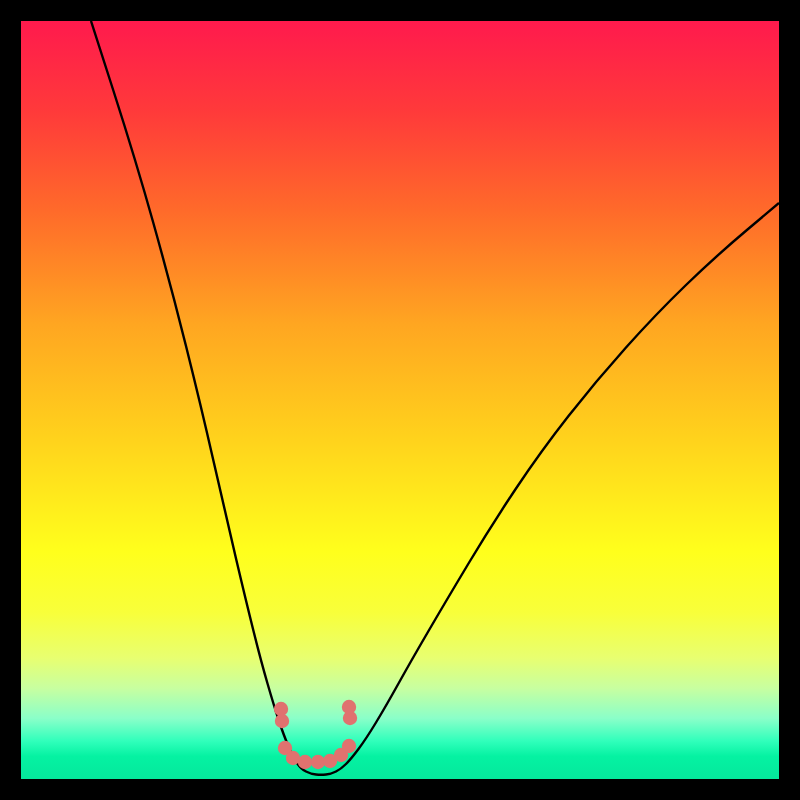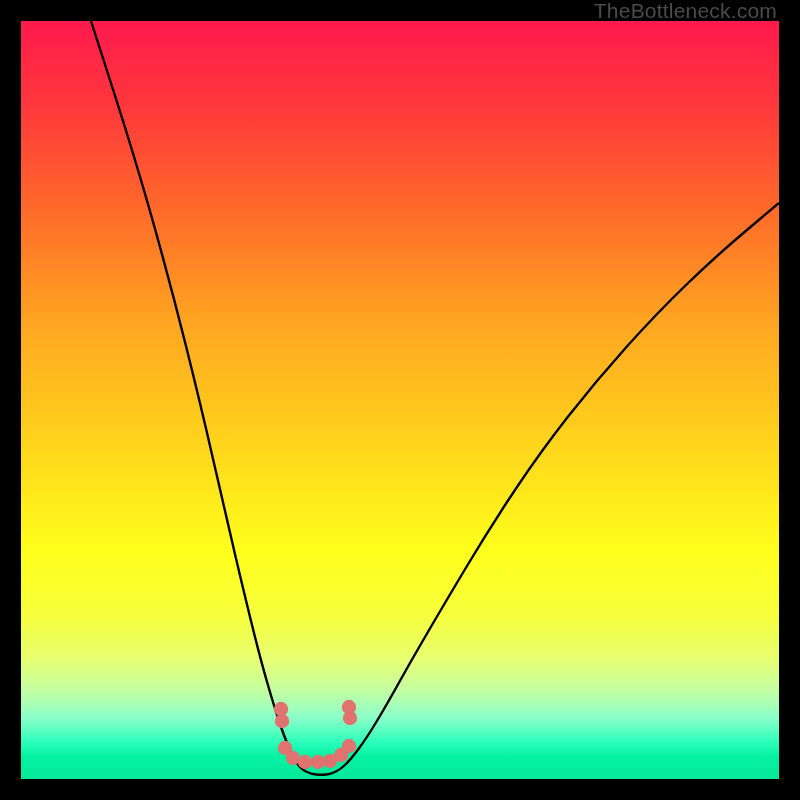--- a/index.html
+++ b/index.html
@@ -54,21 +54,20 @@
     left: 0;
     top: 0;
     width: 758px;
     height: 758px;
   }
 </style>
 </head>
 <body>
 
 <div class="frame">
-  <div class="watermark">TheBottleneck.com</div>
 
   <div class="plot">
     <svg class="curve" viewBox="0 0 758 758">
       <path id="curve-path" fill="none" stroke="#000000" stroke-width="2.4" d="M 70 0 Q 70 0 92.5 70 Q 115 140 132.5 202.5 Q 150 265 165 325 Q 180 385 192.5 440 Q 205 495 215 537.5 Q 225 580 232.5 610 Q 240 640 246.5 662.5 Q 253 685 258 700 Q 263 715 267.5 725.5 Q 272 736 276 742 Q 280 748 285 750.5 Q 290 753 295 753.5 Q 300 754 305 753.5 Q 310 753 315 750.5 Q 320 748 325 743 Q 330 738 337.5 728 Q 345 718 355 701.5 Q 365 685 377.5 662.5 Q 390 640 407.5 610 Q 425 580 447.5 542.5 Q 470 505 495 467.5 Q 520 430 547.5 395 Q 575 360 605 326.5 Q 635 293 665 264 Q 695 235 726.5 208.5 T 758 182"></path>
       <g id="dots">
           <circle cx="260" cy="688" r="7.2" fill="#e0726f"></circle>
           <circle cx="261" cy="700" r="7.2" fill="#e0726f"></circle>
           <circle cx="264" cy="727" r="7.2" fill="#e0726f"></circle>
           <circle cx="272" cy="737" r="7.2" fill="#e0726f"></circle>
           <circle cx="284" cy="741" r="7.2" fill="#e0726f"></circle>

